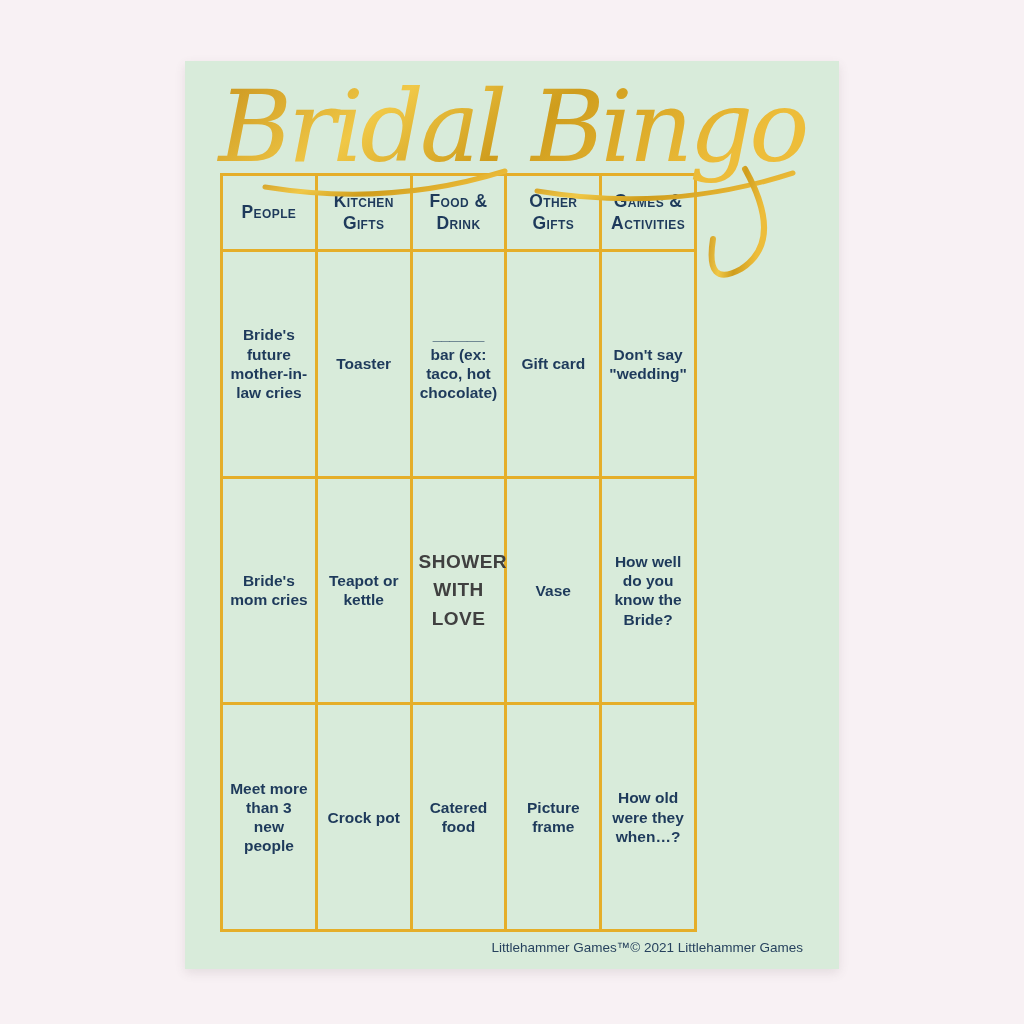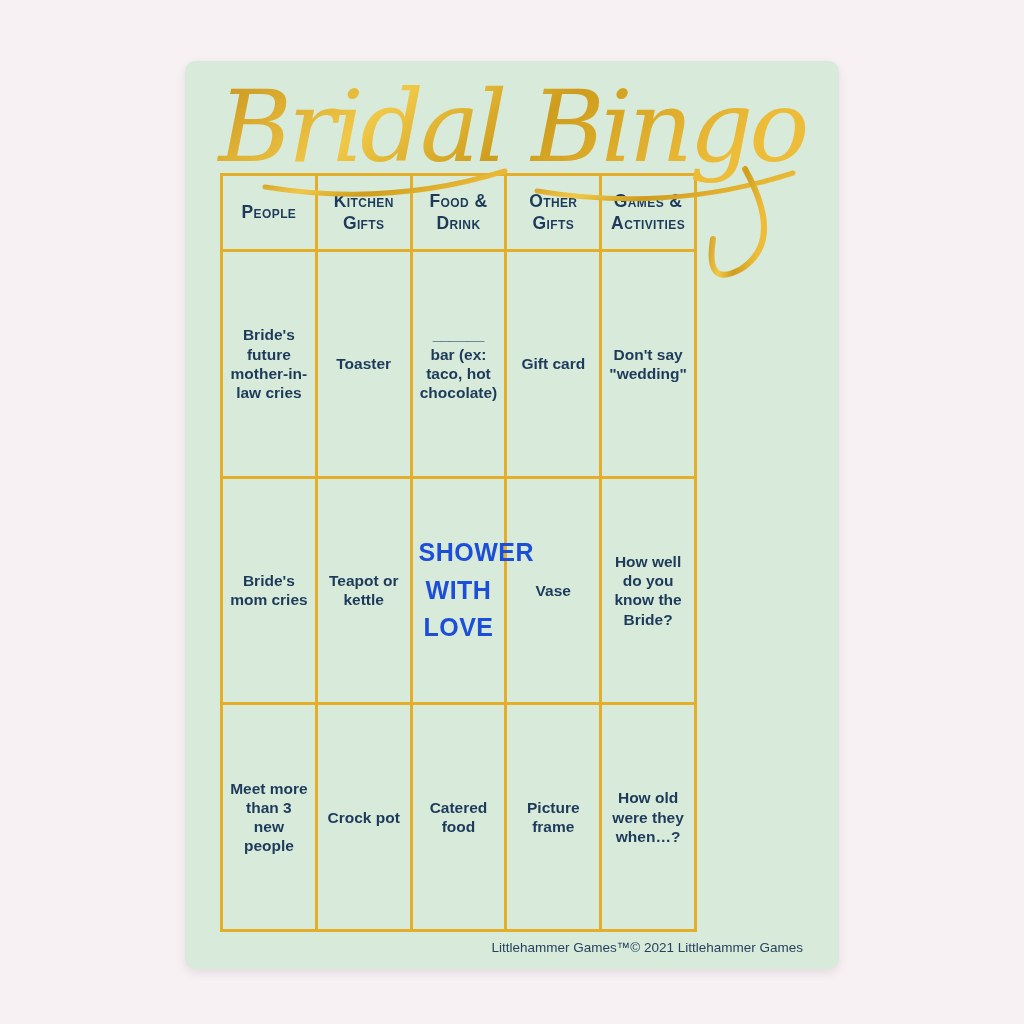--- a/index.html
+++ b/index.html
@@ -15,21 +15,20 @@
     overflow: hidden;
   }
   .card {
     position: absolute;
     left: 185px;
     top: 61px;
     width: 654px;
     height: 908px;
     background: #d8ebda;
     box-shadow: 0 4px 10px rgba(90, 70, 80, 0.12);
-    border-radius: 10px;
   }
   .title-svg {
     position: absolute;
     left: 0;
     top: 0;
     width: 654px;
     height: 240px;
     overflow: visible;
     pointer-events: none;
     z-index: 3;
@@ -61,22 +60,22 @@
     line-height: 1.25;
   }
   .grid td {
     height: 136px;
     font-size: 15.5px;
     font-weight: bold;
     line-height: 1.24;
     text-align: center;
   }
   .grid td.free {
-    color: #1d4ed8;
-    font-size: 25px;
+    color: #404040;
+    font-size: 19px;
     line-height: 1.5;
     letter-spacing: 0.5px;
     margin-top: 40px;
   }
   .footer {
     position: absolute;
     left: 33px;
     right: 36px;
     top: 879px;
     display: flex;

